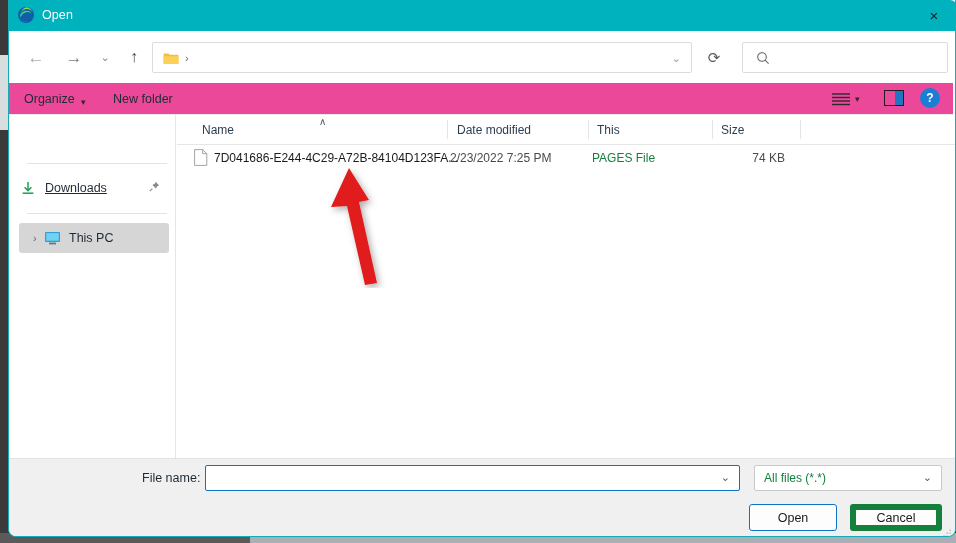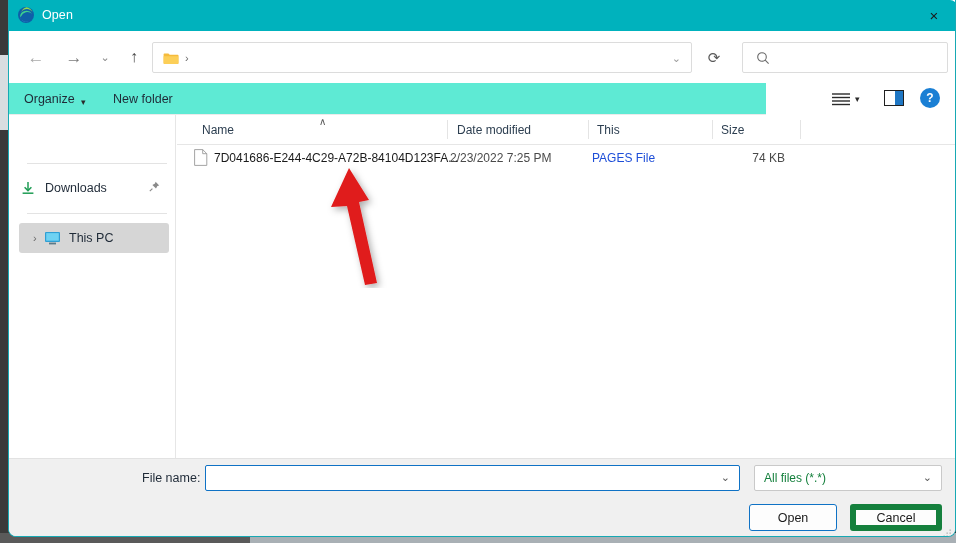--- a/index.html
+++ b/index.html
@@ -90,22 +90,22 @@
   .search-icon {
     position: absolute; left: 13px; top: 8px; width: 14px; height: 14px;
   }
   .search-ph {
     position: absolute; left: 44px; top: 7px;
     font-size: 12px; color: #5e5e5e; line-height: 17px; white-space: nowrap;
   }
 
   
   .cmdbar {
-    position: absolute; left: 0; top: 83px; width: 757px; height: 32px;
-    background: #5eead4; border-bottom: 1px solid #ebebeb;
+    position: absolute; left: 0; top: 83px; width: 944px; height: 32px;
+    background: #ec4899; border-bottom: 1px solid #ebebeb;
   }
   .cmd-item {
     position: absolute; top: 8px;
     font-size: 12.5px; color: #1f2a37; line-height: 17px;
   }
   .cmd-organize { left: 15px; }
   .cmd-caret    { left: 72px; font-size: 9px; color: #2a2a2a; top: 11px; }
   .cmd-newfolder{ left: 104px; }
 
   .view-btn   { position: absolute; left: 820px; top: 7px; width: 24px; height: 18px; }
@@ -152,21 +152,21 @@
   .col-div { position: absolute; top: 5px; width: 1px; height: 19px; background: #e4e4e4; }
   .sort-caret {
     position: absolute; top: 2px; font-size: 10px; color: #5a5a5a; line-height: 10px;
   }
   .filerow {
     position: absolute; left: 0; top: 30px; width: 780px; height: 26px;
   }
   .cell { position: absolute; top: 5px; font-size: 12px; line-height: 17px; }
   .cell-name { left: 37px; color: #1a1a1a; white-space: nowrap; }
   .cell-date { left: 273px; color: #4a4a4a; }
-  .cell-type { left: 415px; color: #1d4ed8; }
+  .cell-type { left: 415px; color: #15803d; }
   .cell-size { left: 548px; width: 60px; text-align: right; color: #4a4a4a; }
   .file-ico { position: absolute; left: 17px; top: 4px; width: 14px; height: 17px; }
 
   
   .bottom {
     position: absolute; left: 0; top: 458px; width: 948px; height: 79px;
     background: #f0f0f0; border-top: 1px solid #e2e2e2;
     border-radius: 0 0 7px 7px;
   }
   .fn-label {
@@ -274,21 +274,21 @@
     </span>
 
     <span class="help-btn">?</span>
   </div>
 
   <div class="sidebar">
 
 
     <div class="side-sep" style="top:48px;"></div>
 
-    <div class="side-item" style="top:58px;">
+    <div class="side-item" style="top:58px;text-decoration:underline;">
       <span class="side-ico">
         <svg width="16" height="16" viewBox="0 0 16 16">
           <g stroke="#1f9d55" stroke-width="1.5" fill="none">
             <line x1="8" y1="2" x2="8" y2="10"></line>
             <path d="M4.6 7.2 8 10.6l3.4-3.4"></path>
             <line x1="2.6" y1="13.2" x2="13.4" y2="13.2"></line>
           </g>
         </svg>
       </span>
       <span>Downloads</span>

